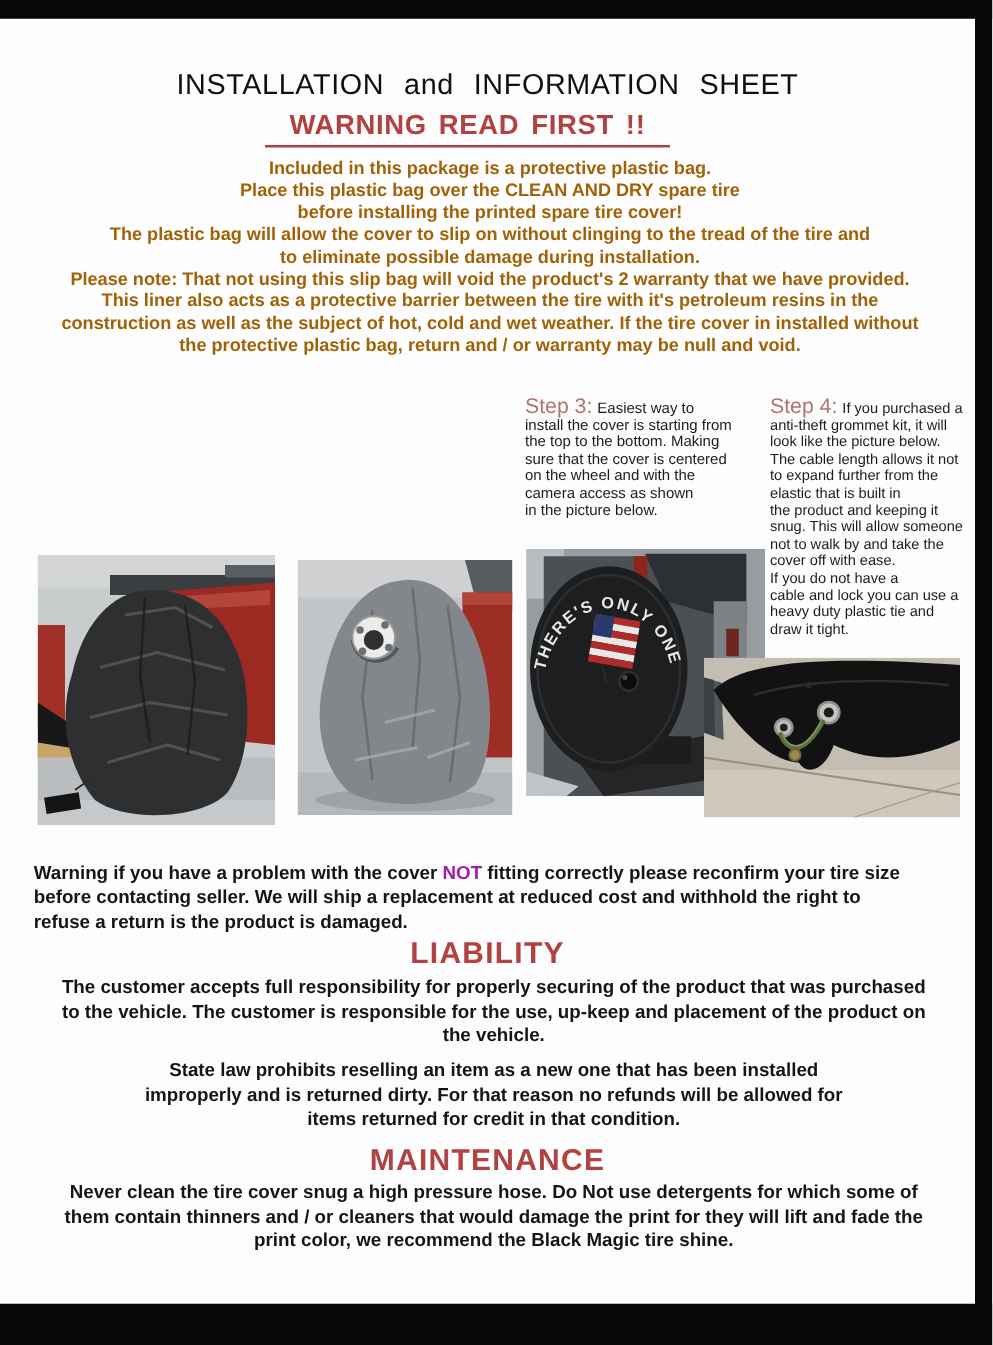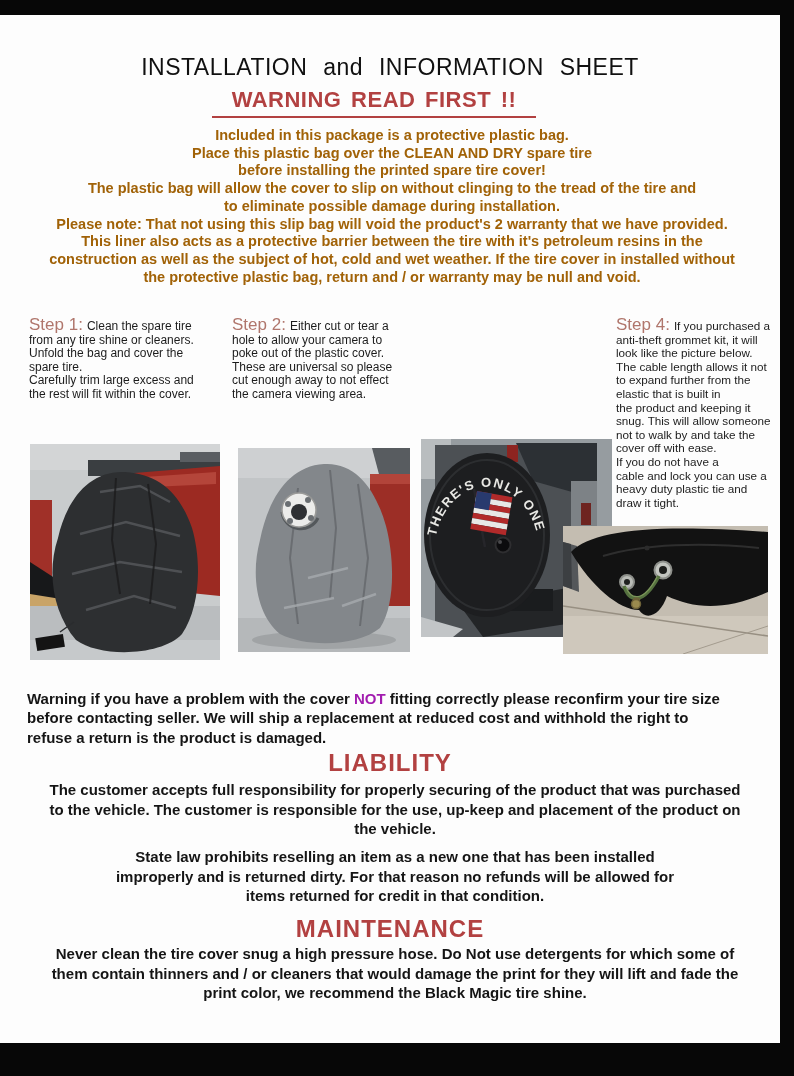--- a/index.html
+++ b/index.html
@@ -79,35 +79,28 @@
   <div class="intro">Included in this package is a protective plastic bag.
 Place this plastic bag over the CLEAN AND DRY spare tire
 before installing the printed spare tire cover!
 The plastic bag will allow the cover to slip on without clinging to the tread of the tire and
 to eliminate possible damage during installation.
 Please note: That not using this slip bag will void the product's 2 warranty that we have provided.
 This liner also acts as a protective barrier between the tire with it's petroleum resins in the
 construction as well as the subject of hot, cold and wet weather.  If the tire cover in installed without
 the protective plastic bag, return and / or warranty may be null and void.</div>
 
-  <div class="step step-1">
-    <span class="step-label">Step 1:</span><span class="step-text">Clean the spare tire
-from any tire shine or cleaners.
-Unfold the bag and cover the
-spare tire.
-Carefully trim large excess and
-the rest will fit within the cover.</span>
-  </div>
-  <div class="step step-2">
-    <span class="step-label">Step 2:</span><span class="step-text">Either cut or tear a
-hole to allow your camera to
-poke out of the plastic cover.
-These are universal so please
-cut enough away to not effect
-the camera viewing area.</span>
+  <div class="step step-3">
+    <span class="step-label">Step 3:</span><span class="step-text">Easiest way to
+install the cover is starting from
+the top to the bottom. Making
+sure that the cover is centered
+on the wheel and with the
+camera access as shown
+in the picture below.</span>
   </div>
   <div class="step step-4">
     <span class="step-label">Step 4:</span><span class="step-text">If you purchased a
 anti-theft grommet kit, it will
 look like the picture below.
 The cable length allows it not
 to expand further from the
 elastic that is built in
 the product and keeping it
 snug. This will allow someone

